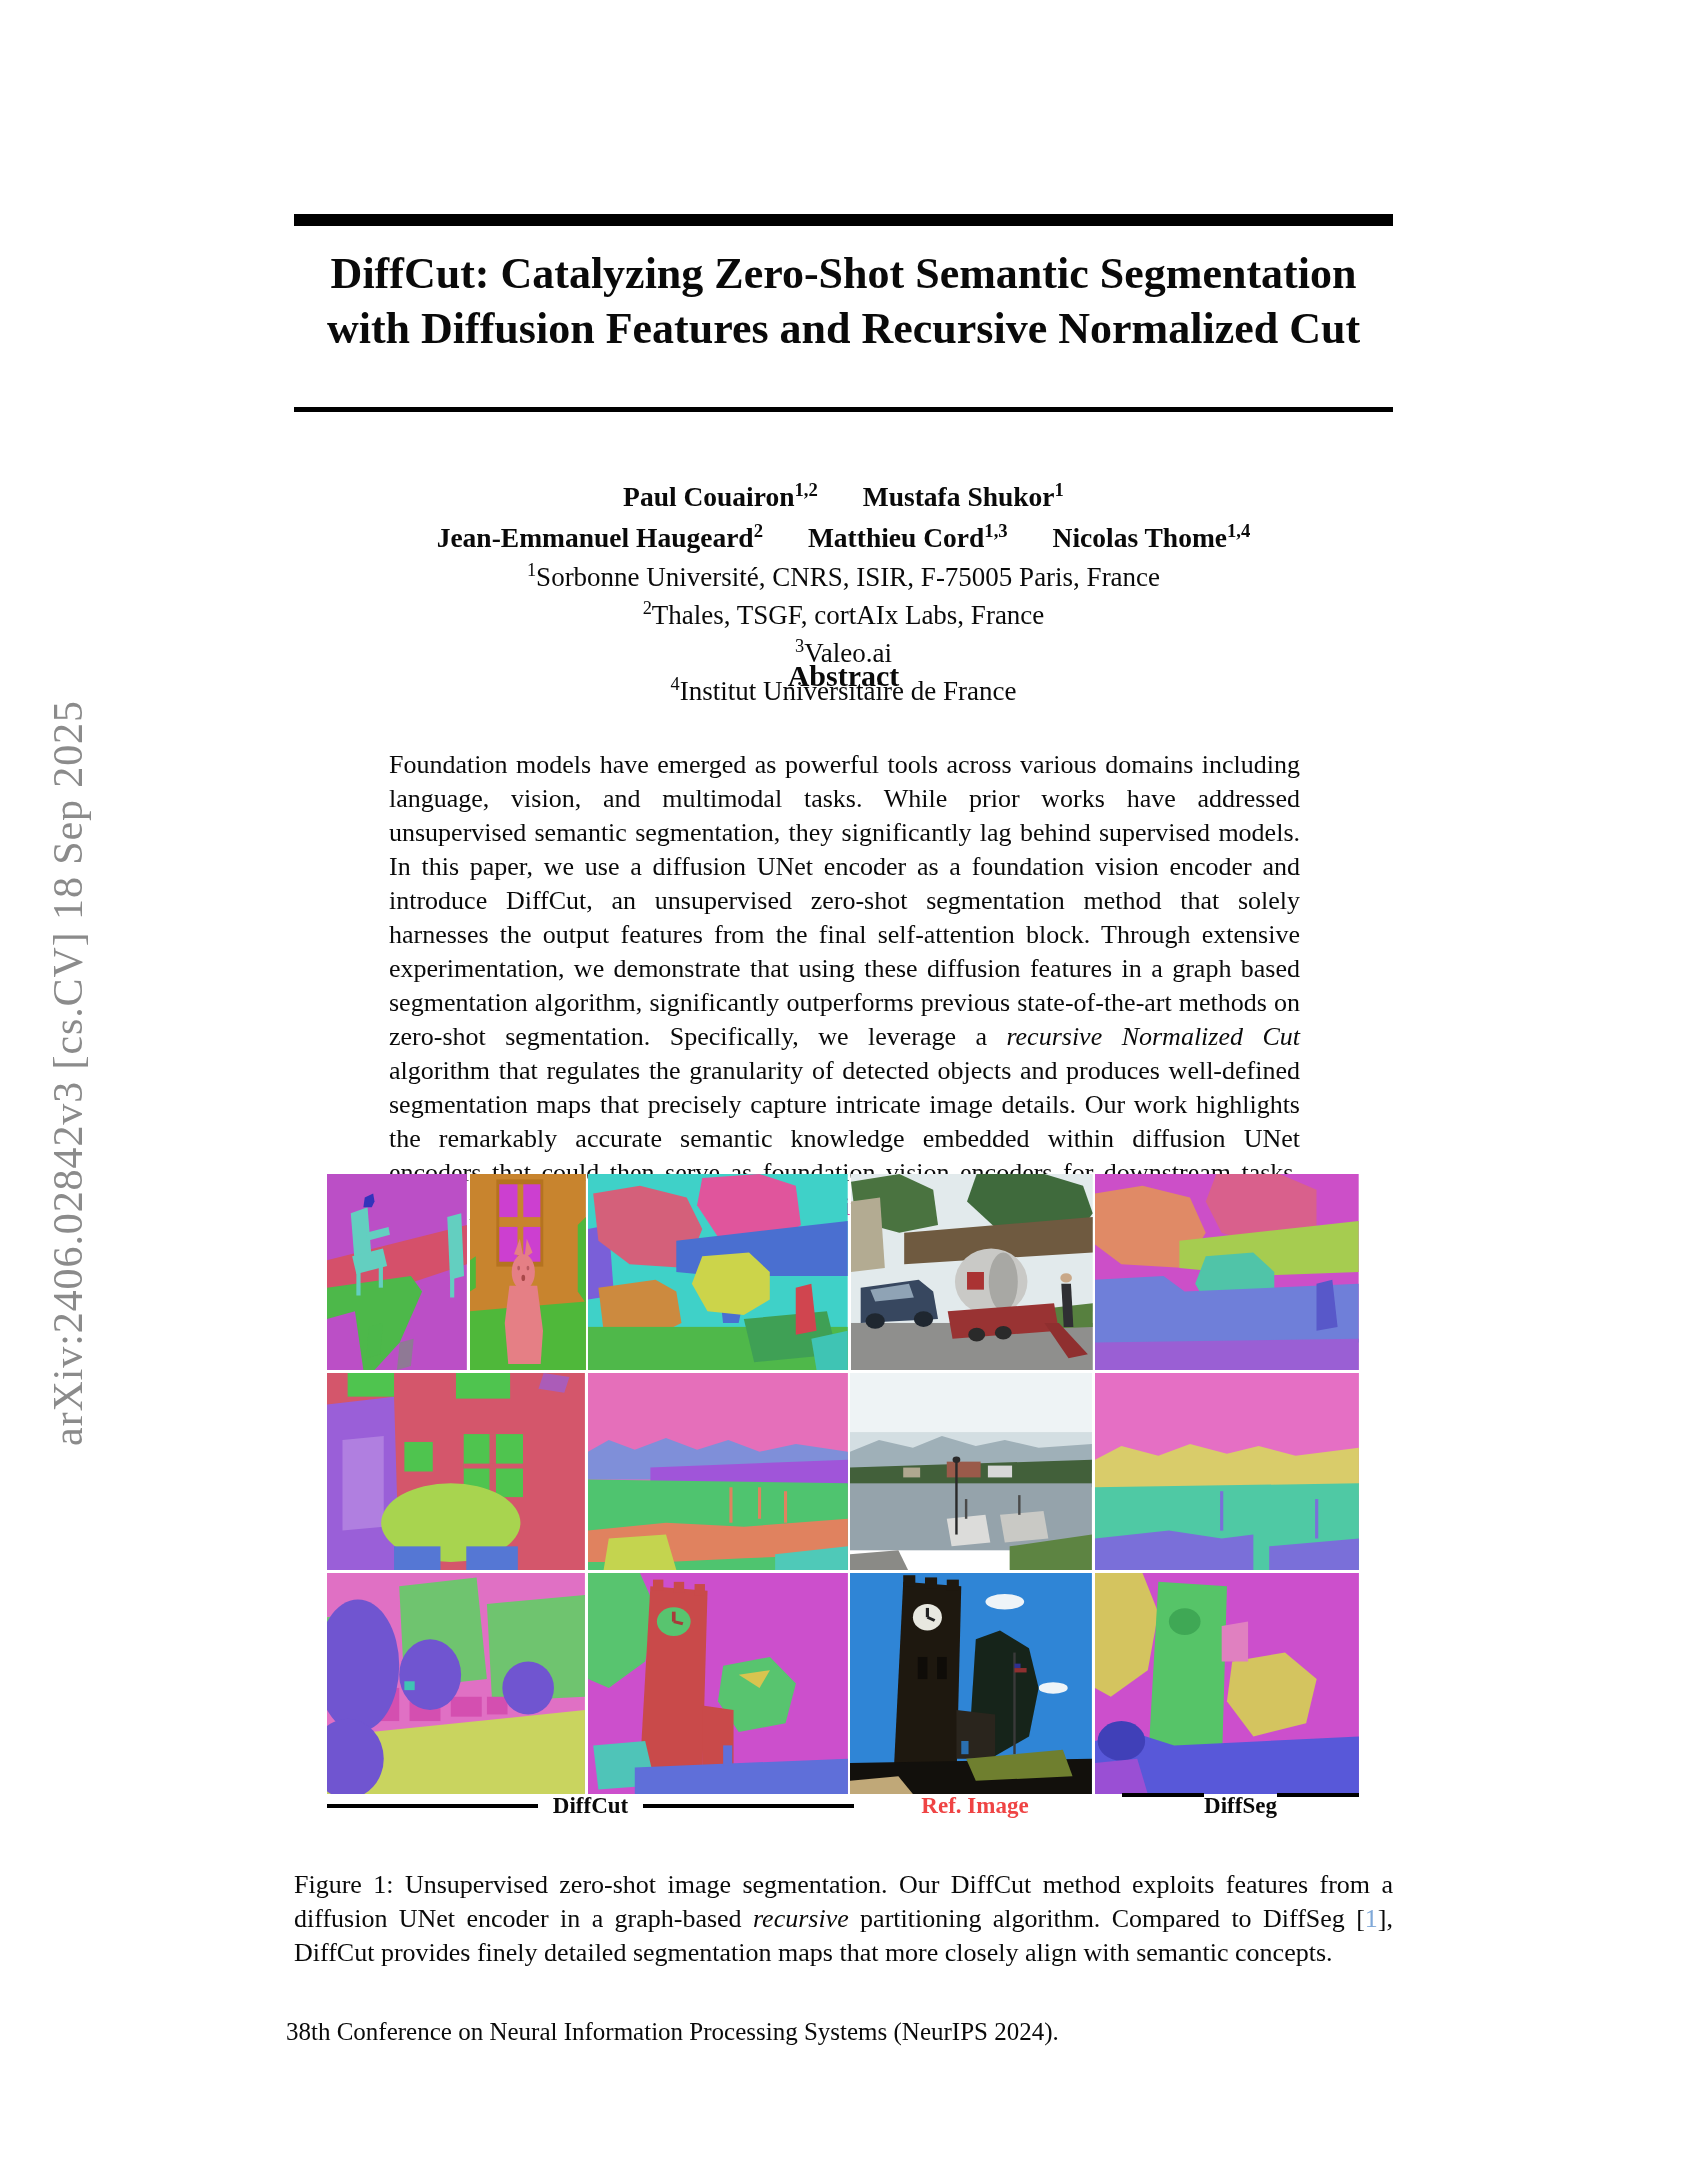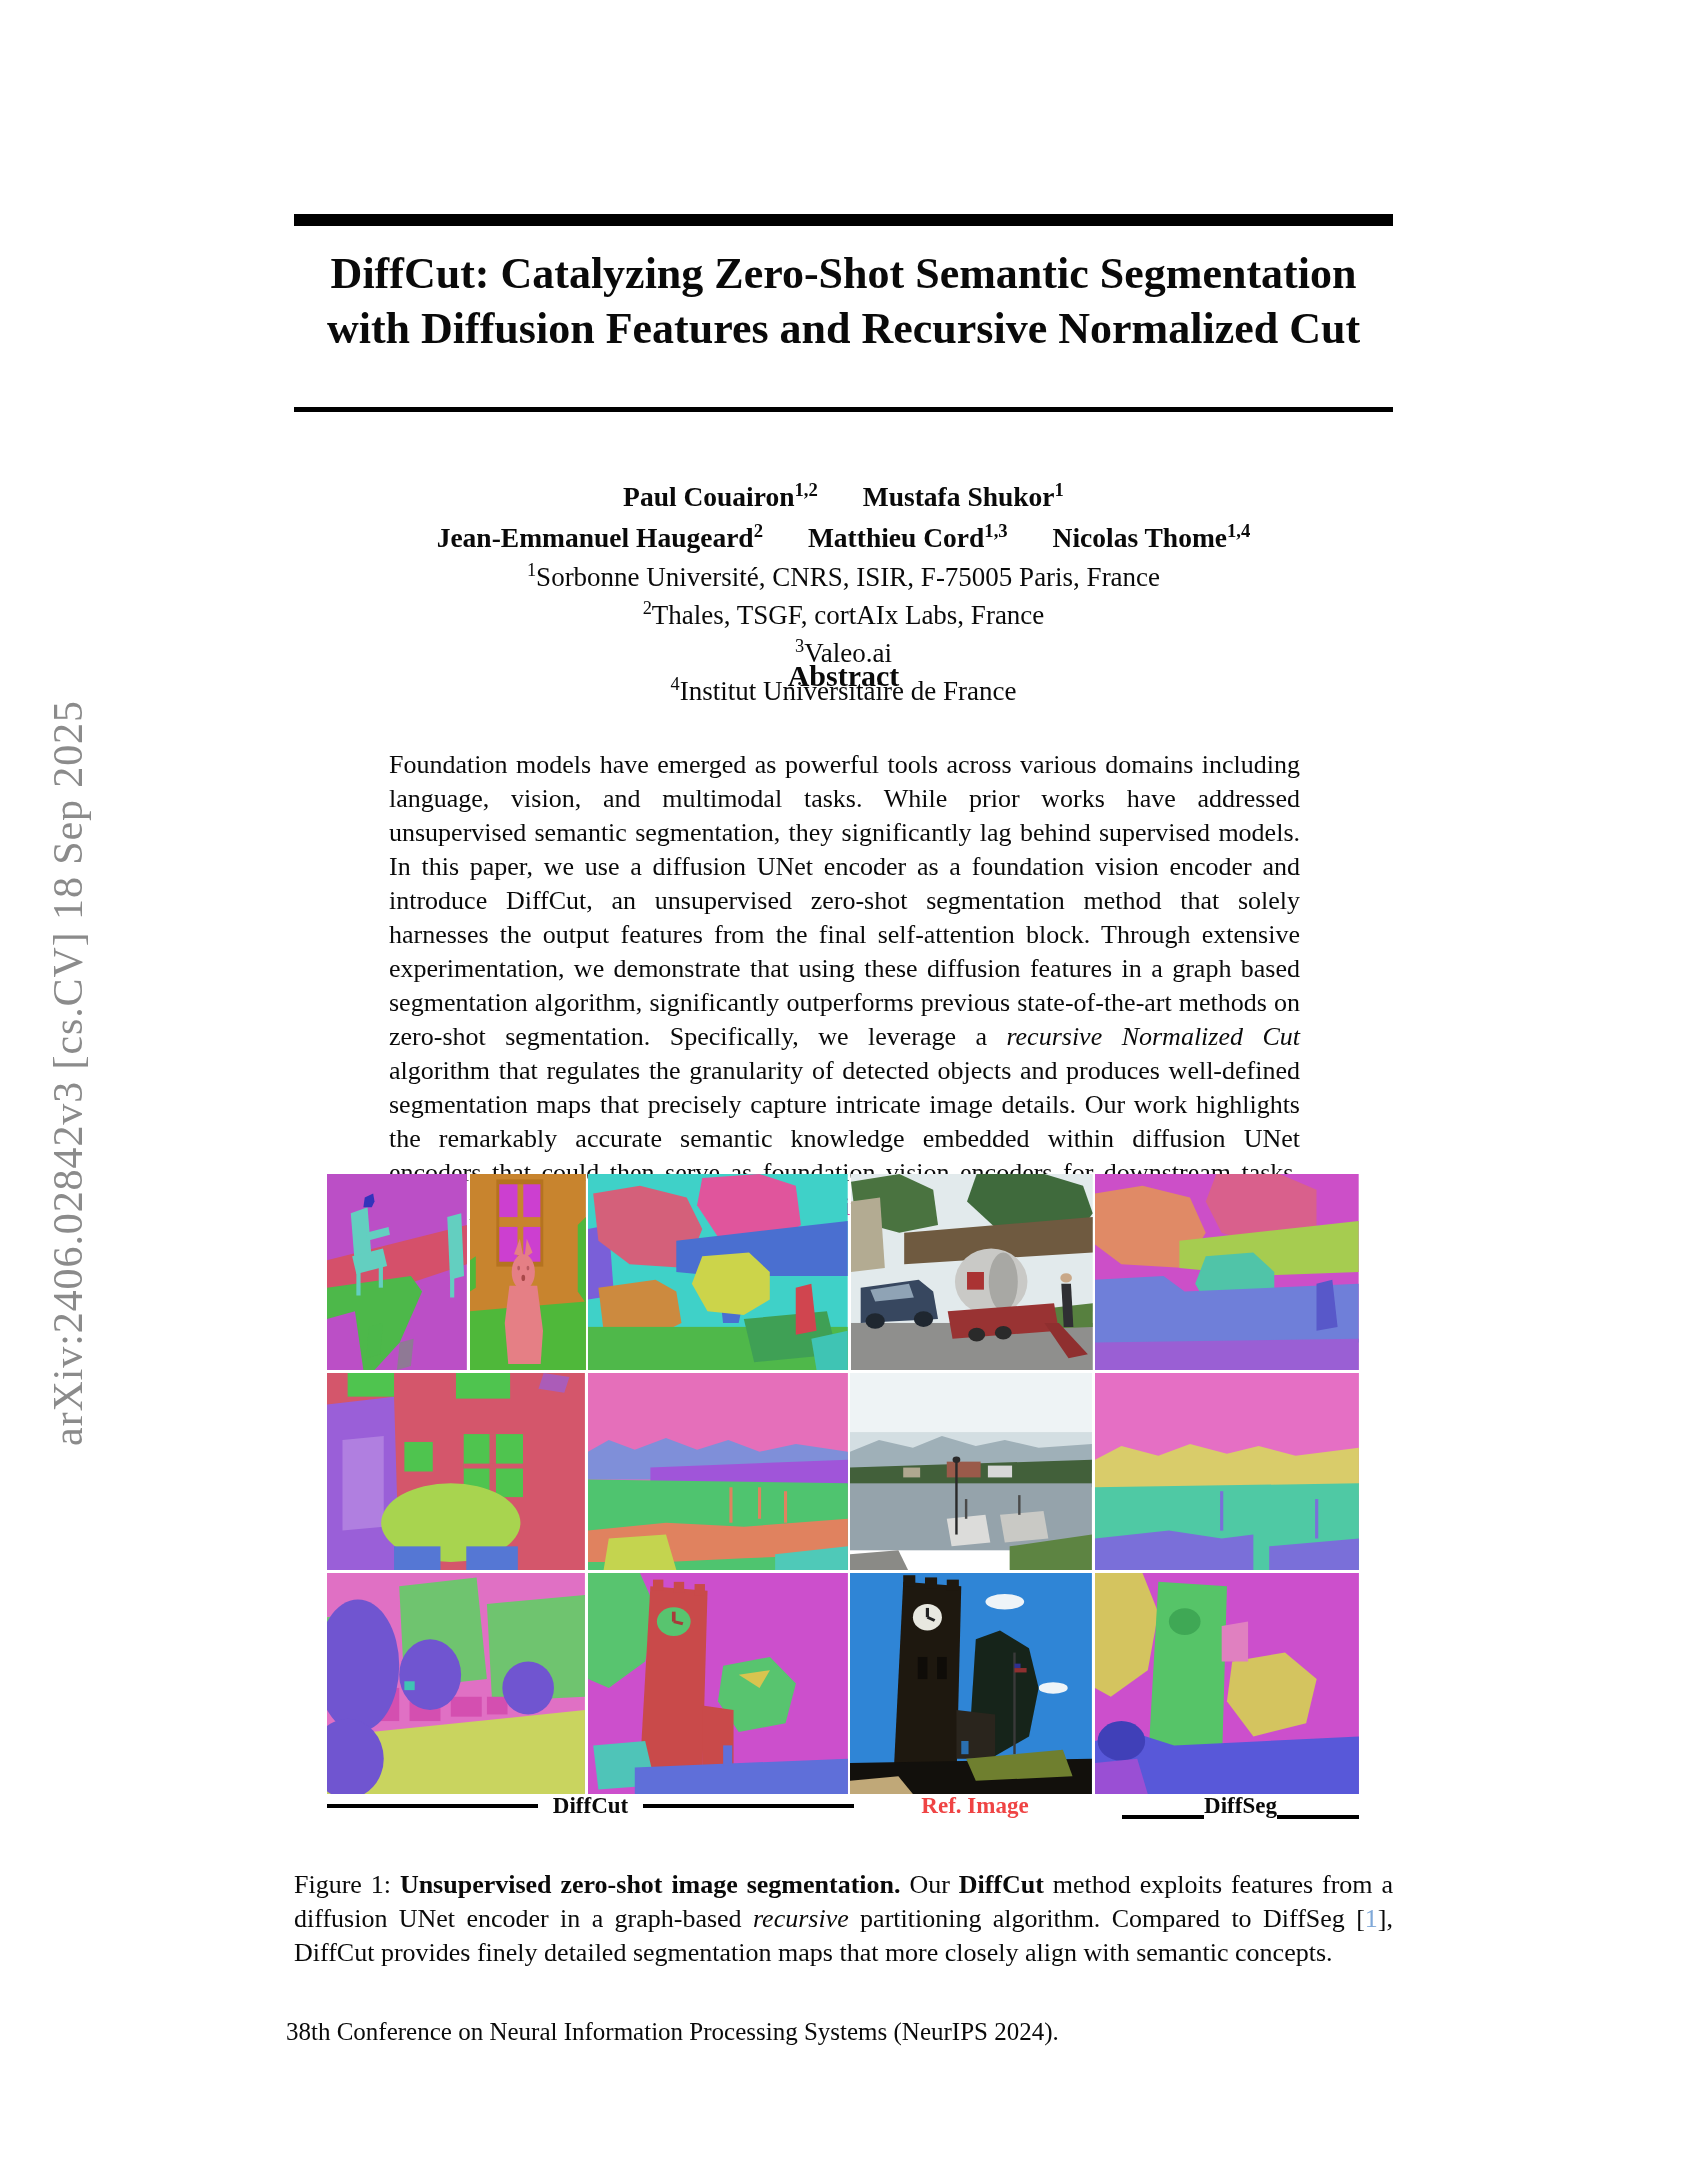--- a/index.html
+++ b/index.html
@@ -30,29 +30,29 @@
   .proj-link{color:#db1f8e;text-decoration:none;}
 
   .figure{position:absolute;left:327px;top:1174px;width:1032px;height:619px;
           display:flex;flex-direction:column;row-gap:2.8px;}
   .frow{display:flex;column-gap:2.8px;}
   .frow-1{height:196px;} .frow-2{height:197px;} .frow-3{height:221px;}
   .panel{height:100%;overflow:hidden;}
   .panel svg{display:block;width:100%;height:100%;}
 
   .lab-g1{position:absolute;left:327px;top:1793px;width:527px;display:flex;align-items:center;column-gap:14.7px;}
-  .lab-g2{position:absolute;left:1122px;top:1793px;width:237px;display:flex;align-items:flex-end;}
+  .lab-g2{position:absolute;left:1122px;top:1793px;width:237px;display:flex;align-items:flex-start;}
   .lline{flex:1;height:3.7px;background:#000;}
   .flabel{font-weight:bold;font-size:23px;white-space:nowrap;}
   .lab-ref{position:absolute;left:854px;top:1793px;width:242px;text-align:center;
            font-weight:bold;font-size:23px;color:#ef4444;}
 
   .caption{position:absolute;left:294px;top:1842px;width:1099px;font-size:26px;
            line-height:34px;text-align:justify;}
-  .caption b{font-weight:bold;}
+  .caption b{font-weight:normal;}
   .caption i{font-style:italic;}
   .cite{color:#7fa8d8;}
 
   .footer{position:absolute;left:286px;top:2018px;width:1099px;font-size:25px;}
 </style>
 </head>
 <body>
 
 <div class="page">
 

